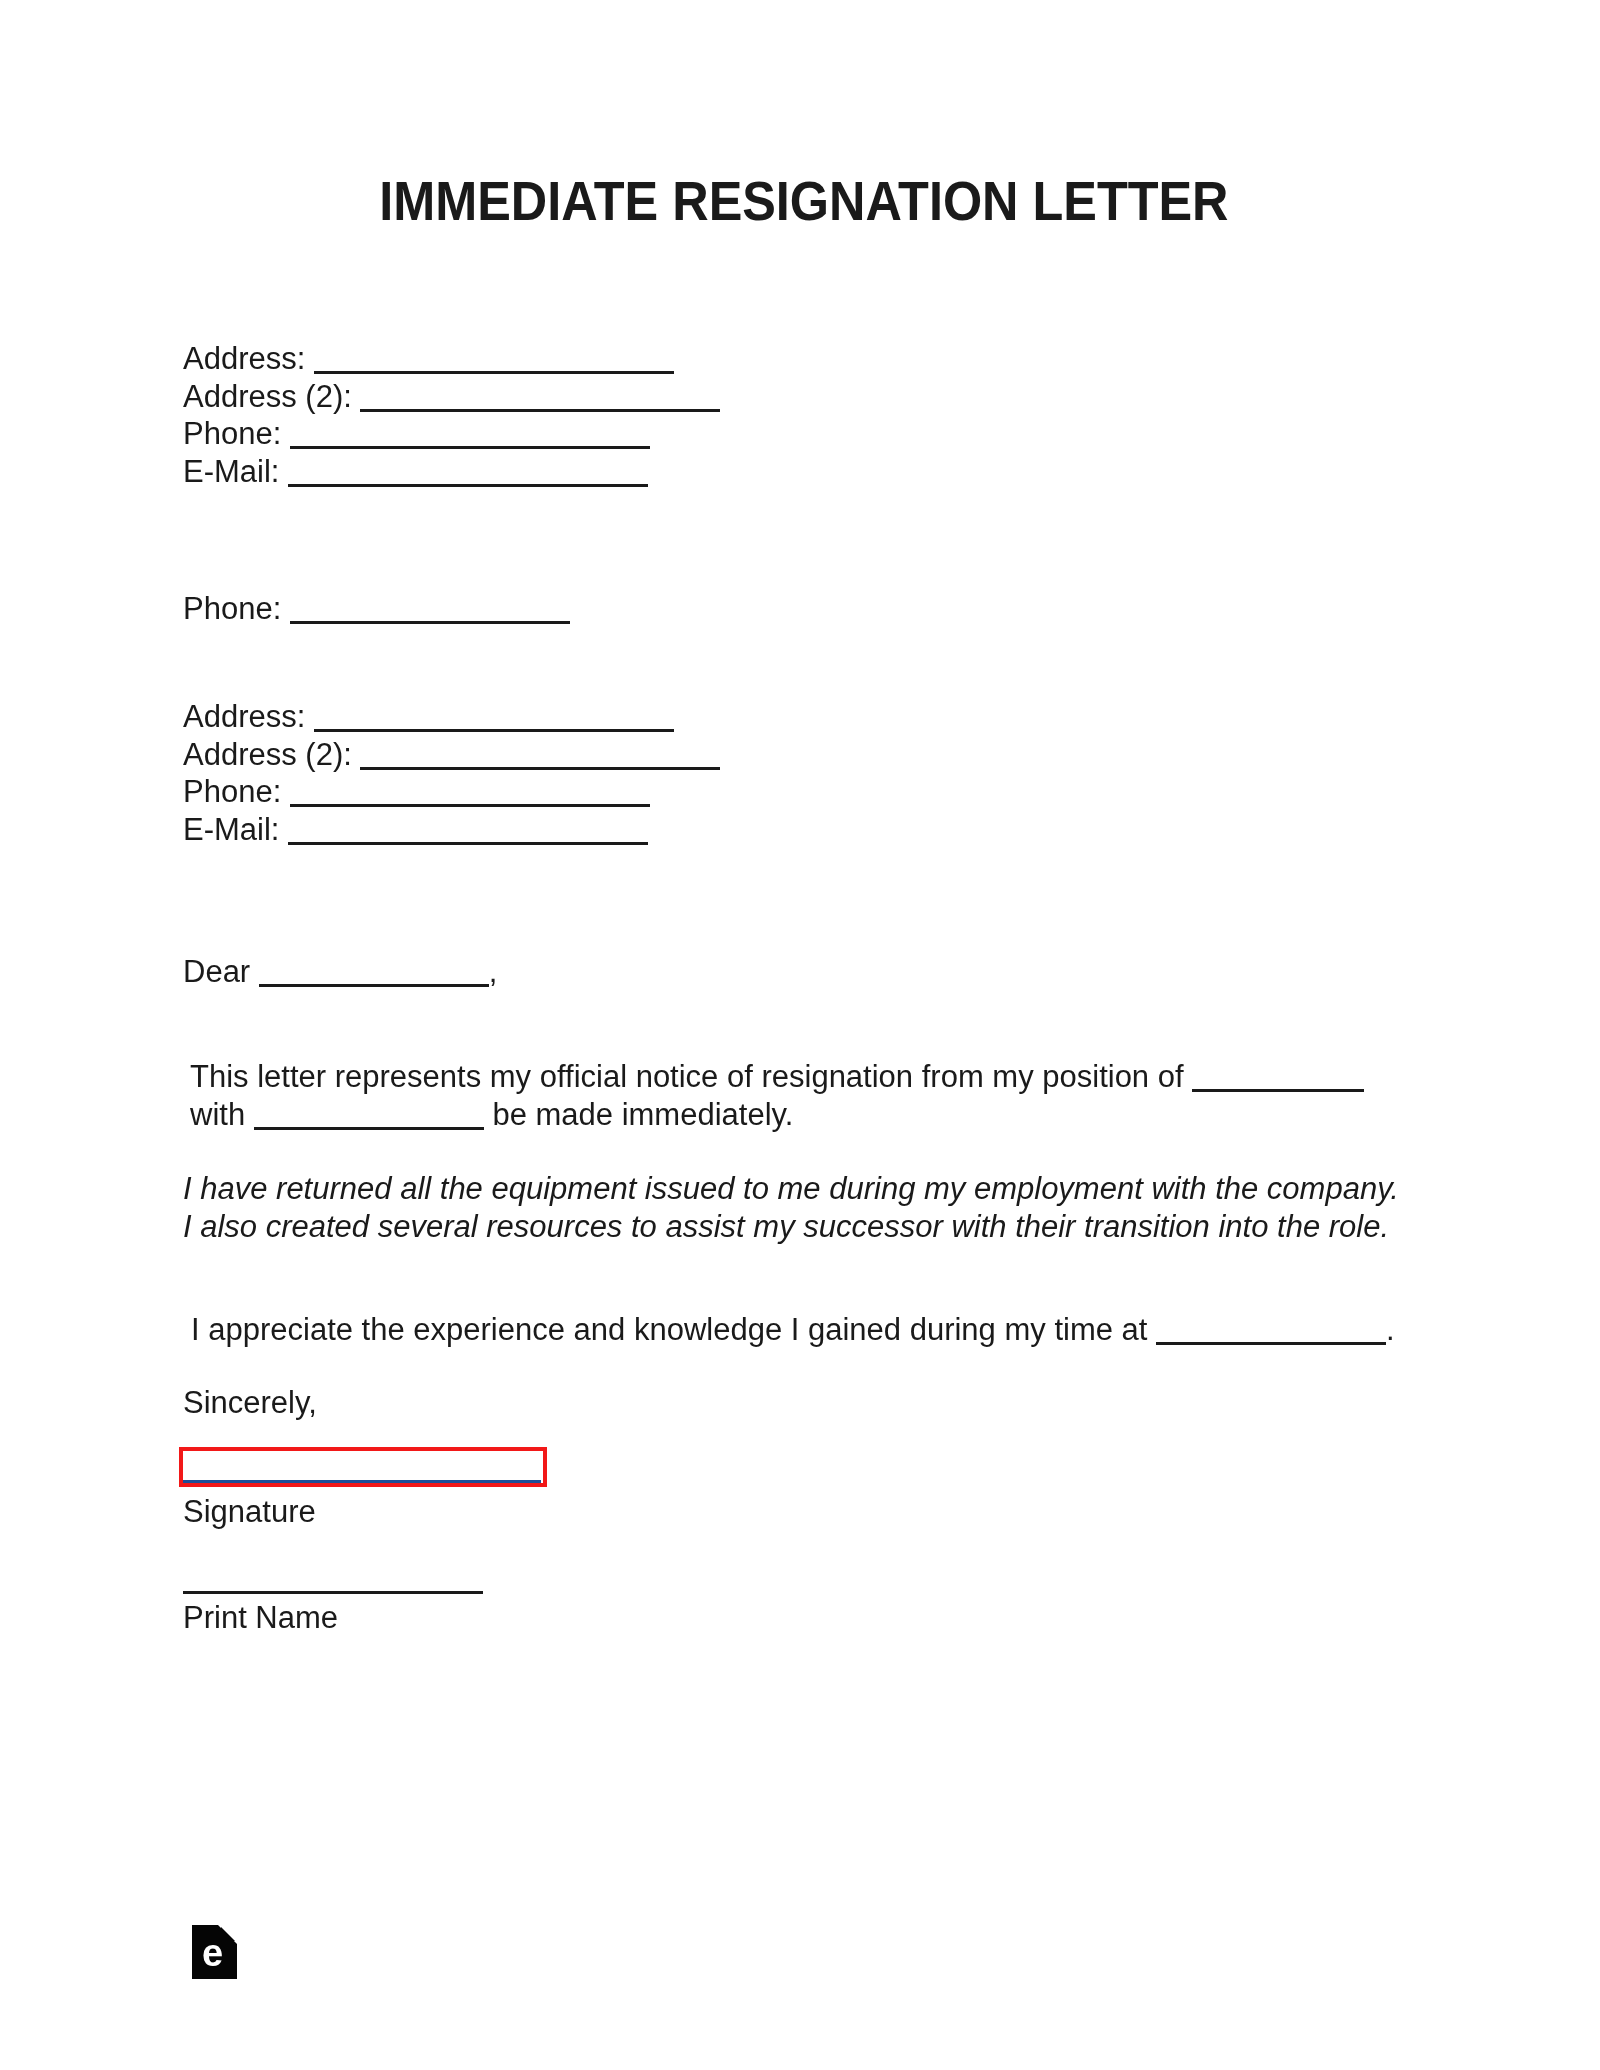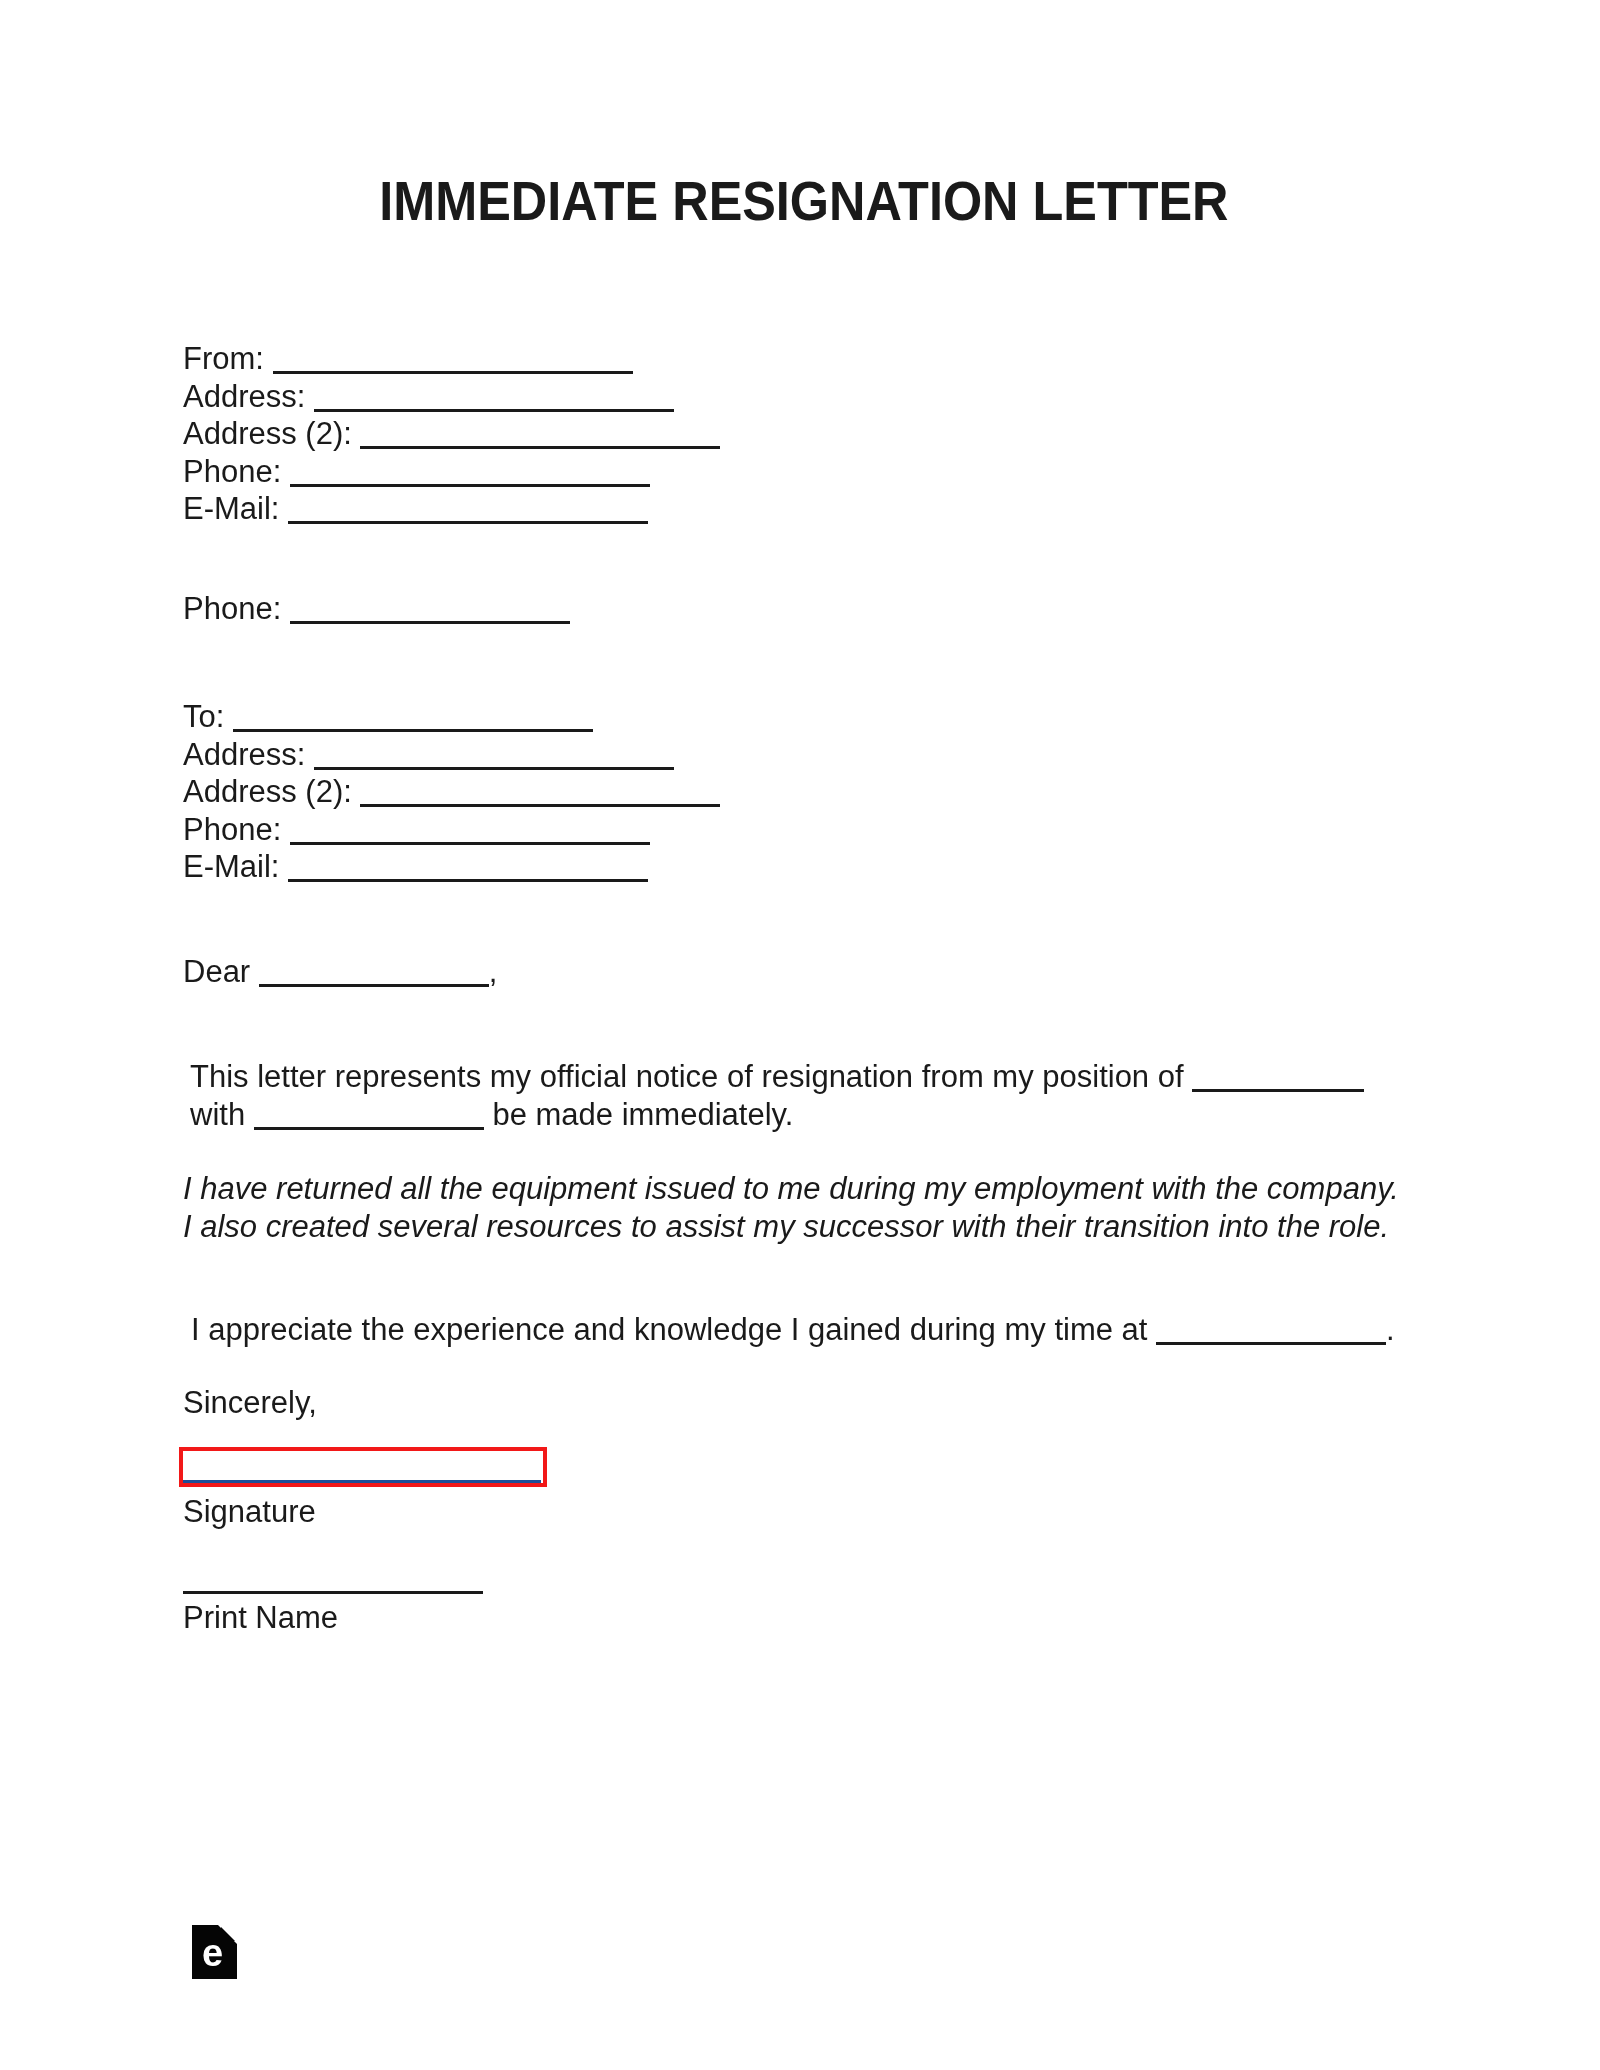--- a/index.html
+++ b/index.html
@@ -98,24 +98,20 @@
 </style>
 </head>
 <body>
 
 <div class="page" style="color: rgb(26, 26, 26);">
 
   <h1 class="title"><span class="squeeze">IMMEDIATE RESIGNATION LETTER</span></h1>
 
   <div class="block" id="from-block">
     <div>
-      <span>From:</span>
-      <span class="blank w360" style="border-bottom-color: rgb(26, 26, 26);"></span>
-    </div>
-    <div>
       <span>Address:</span>
       <span class="blank w360" style="border-bottom-color: rgb(26, 26, 26);"></span>
     </div>
     <div>
       <span>Address (2):</span>
       <span class="blank w360" style="border-bottom-color: rgb(26, 26, 26);"></span>
     </div>
     <div>
       <span>Phone:</span>
       <span class="blank w360" style="border-bottom-color: rgb(26, 26, 26);"></span>
@@ -125,24 +121,20 @@
       <span class="blank w360" style="border-bottom-color: rgb(26, 26, 26);"></span>
     </div>
   </div>
 
   <div class="block" id="date-block">
     <span>Phone:</span>
     <span class="blank w280" style="border-bottom-color: rgb(26, 26, 26);"></span>
   </div>
 
   <div class="block" id="to-block">
-    <div>
-      <span>To:</span>
-      <span class="blank w360" style="border-bottom-color: rgb(26, 26, 26);"></span>
-    </div>
     <div>
       <span>Address:</span>
       <span class="blank w360" style="border-bottom-color: rgb(26, 26, 26);"></span>
     </div>
     <div>
       <span>Address (2):</span>
       <span class="blank w360" style="border-bottom-color: rgb(26, 26, 26);"></span>
     </div>
     <div>
       <span>Phone:</span>

